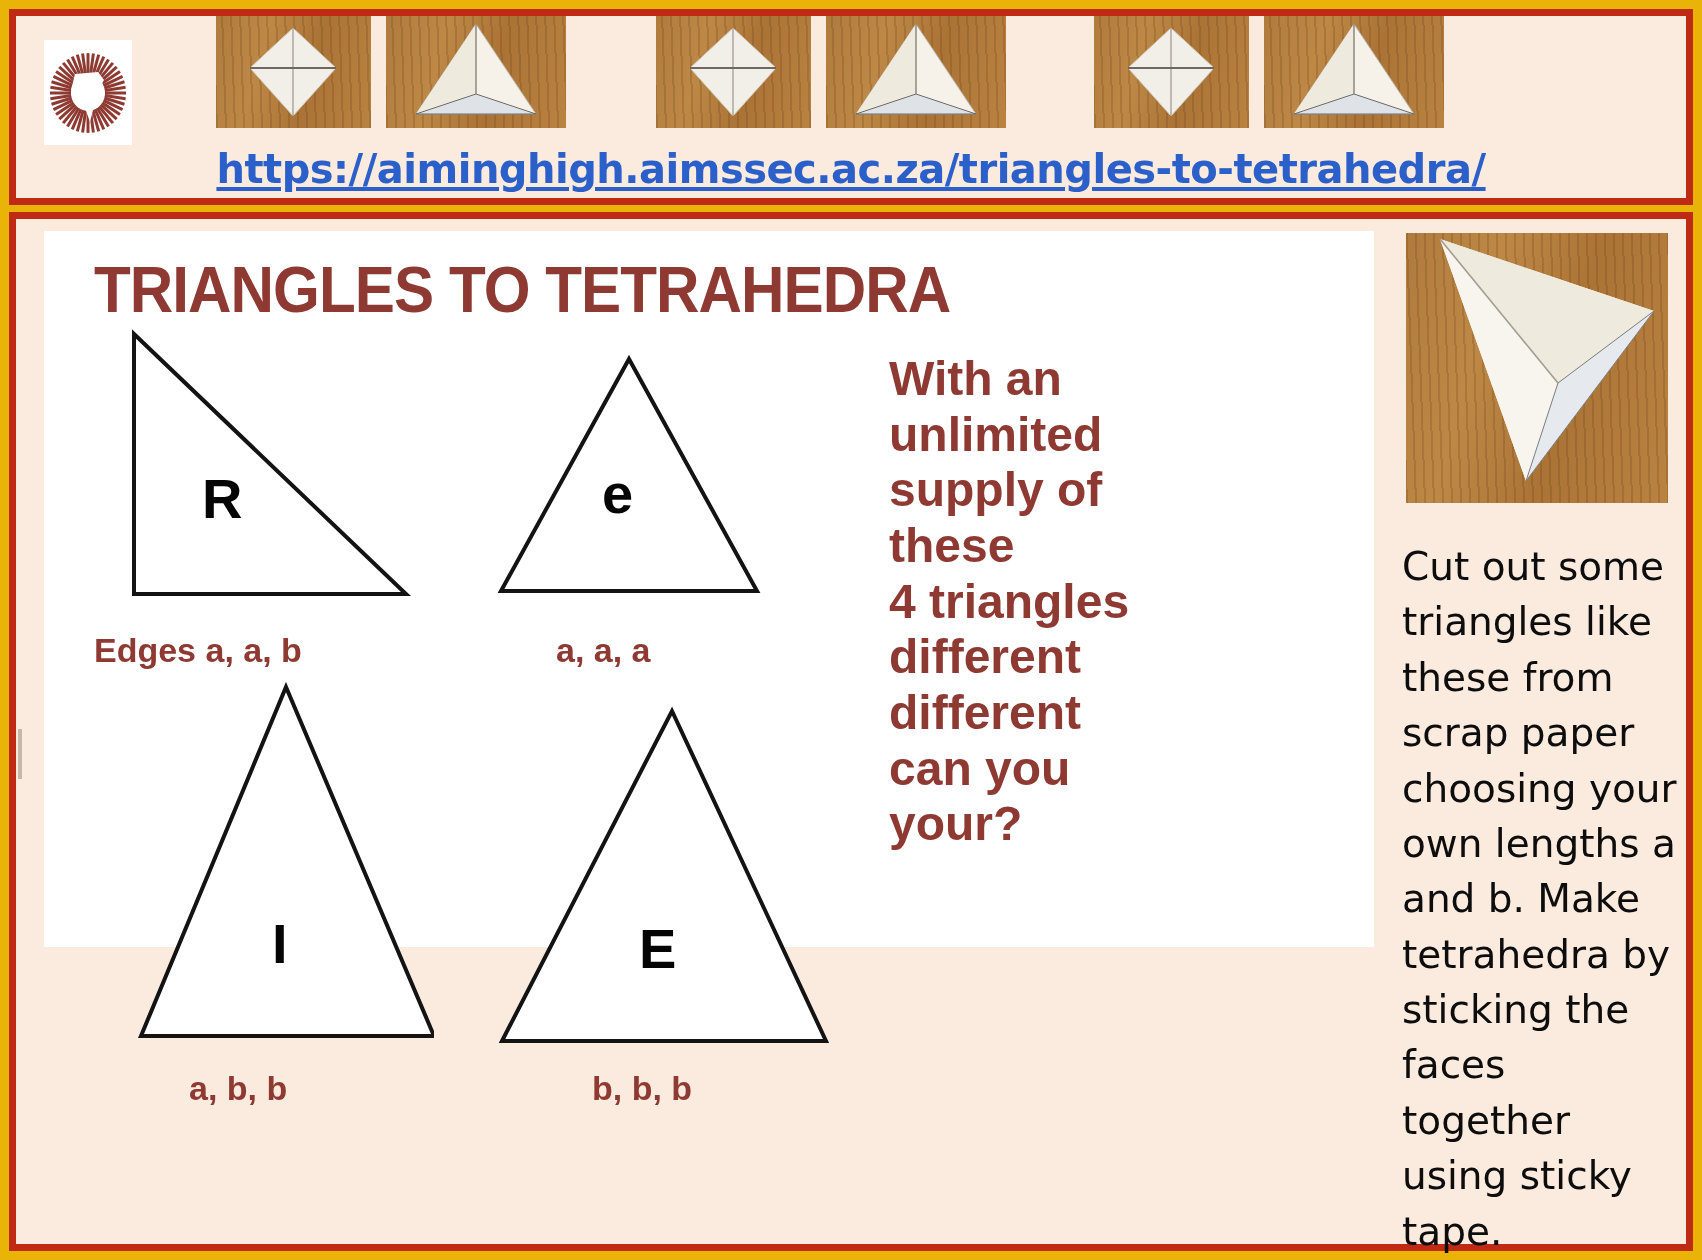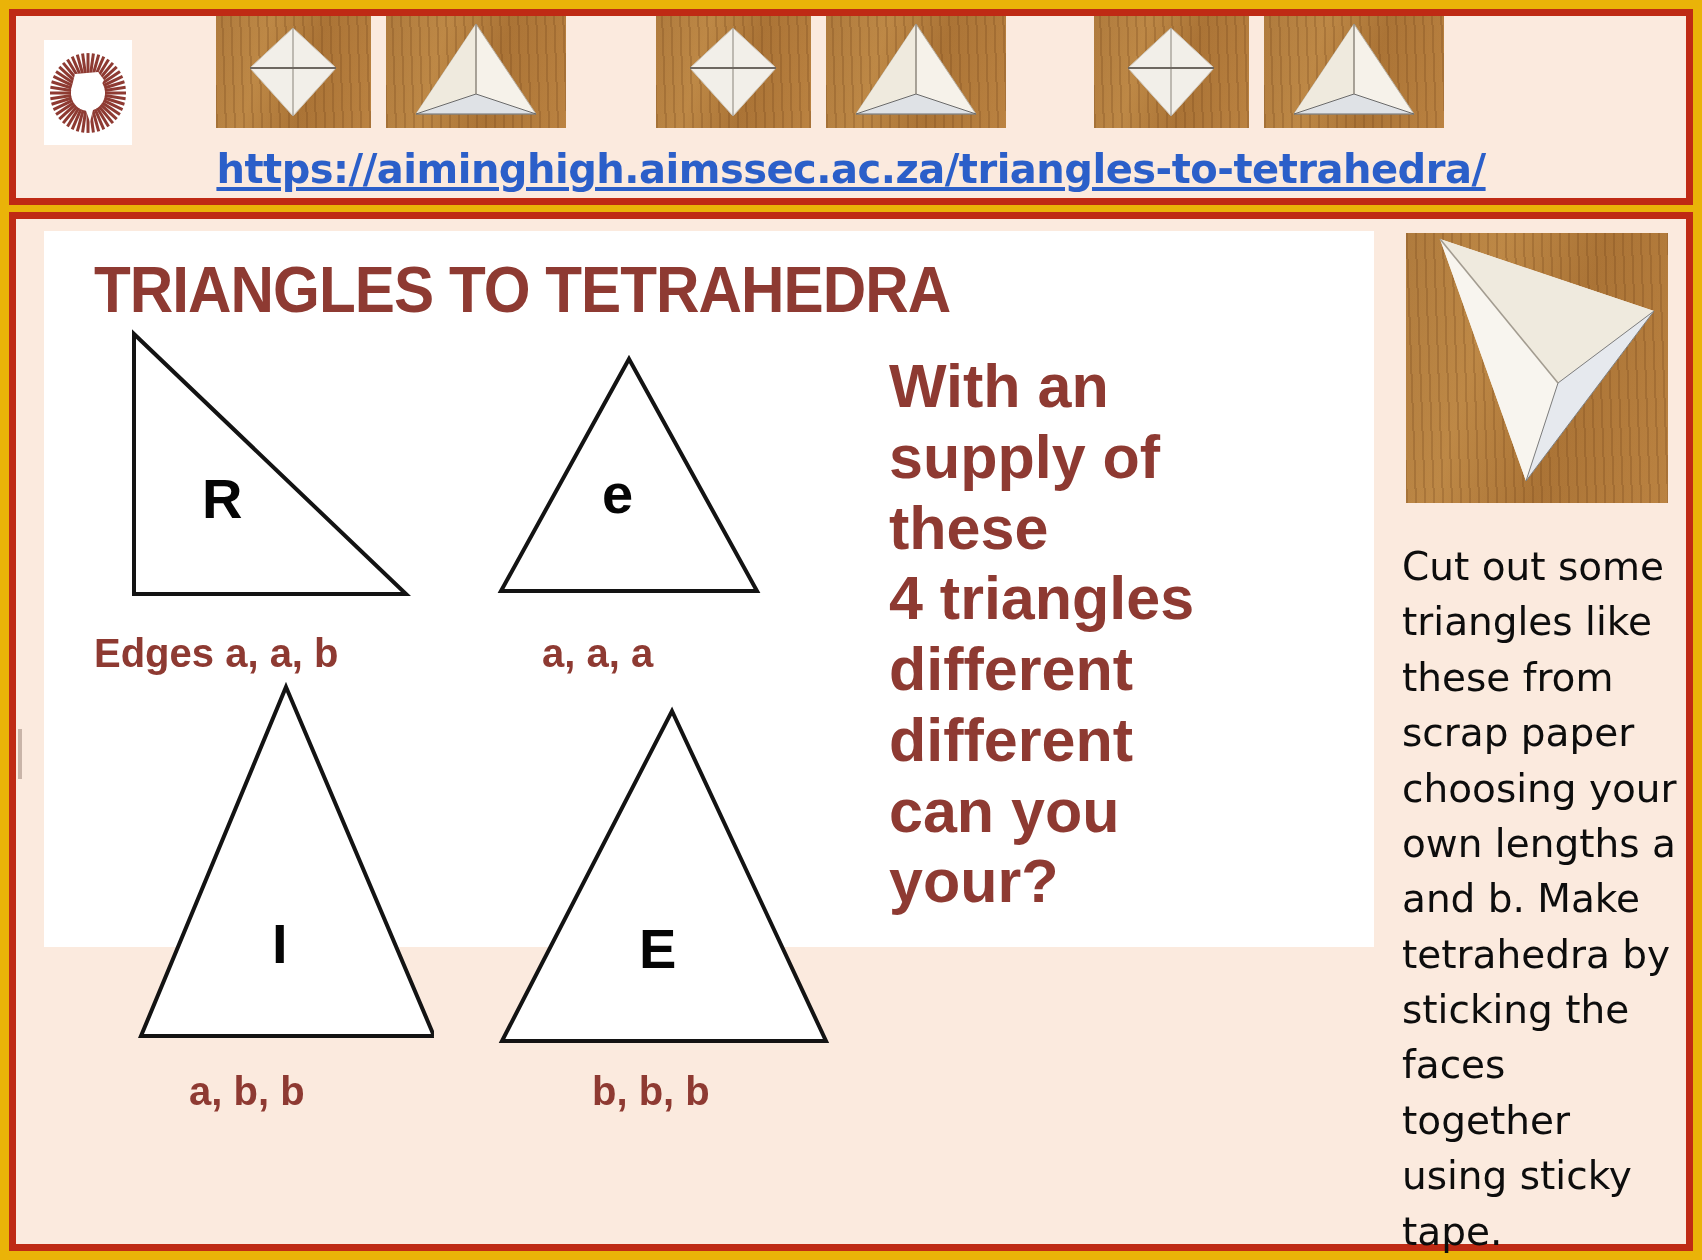--- a/index.html
+++ b/index.html
@@ -119,33 +119,33 @@
     position: absolute;
     font-family: "Liberation Sans", sans-serif;
     font-weight: bold;
     color: #050505;
     font-size: 56px;
   }
 
   .edge-label {
     position: absolute;
     font-family: "Liberation Sans", sans-serif;
-    font-size: 40px;
+    font-size: 34px;
     font-weight: bold;
     color: #8e3a32;
     white-space: nowrap;
   }
 
   .question-block {
     position: absolute;
     left: 845px;
     top: 120px;
     width: 330px;
     font-family: "Liberation Sans", sans-serif;
-    font-size: 61px;
+    font-size: 48px;
     font-weight: bold;
     line-height: 1.16;
     color: #8e3a32;
   }
   .question-block span { display: block; }
 
   
   .right-photo {
     position: absolute;
     left: 1390px;
@@ -302,40 +302,41 @@
         <div class="tri-letter" style="left:78px;top:140px;">R</div>
       </div>
       <div class="edge-label" style="left:50px;top:400px;">Edges a, a, b</div>
 
       <div class="tri-cell" style="left:440px;top:120px;width:290px;height:250px;">
         <svg class="tri-svg" width="290" height="250" viewBox="0 0 290 250">
           <polygon points="145,8 273,240 17,240" fill="#ffffff" stroke="#131313" stroke-width="4"></polygon>
         </svg>
         <div class="tri-letter" style="left:118px;top:110px;">e</div>
       </div>
-      <div class="edge-label" style="left:498px;top:400px;">a, a, a</div>
+      <div class="edge-label" style="left:512px;top:400px;">a, a, a</div>
 
       <div class="tri-cell" style="left:90px;top:450px;width:300px;height:370px;">
         <svg class="tri-svg" width="300" height="370" viewBox="0 0 300 370">
           <polygon points="152,6 300,355 7,355" fill="#ffffff" stroke="#131313" stroke-width="4"></polygon>
         </svg>
         <div class="tri-letter" style="left:138px;top:230px;">I</div>
       </div>
       <div class="edge-label" style="left:145px;top:838px;">a, b, b</div>
 
       <div class="tri-cell" style="left:430px;top:470px;width:360px;height:360px;">
         <svg class="tri-svg" width="360" height="360" viewBox="0 0 360 360">
           <polygon points="198,10 352,340 28,340" fill="#ffffff" stroke="#131313" stroke-width="4"></polygon>
         </svg>
         <div class="tri-letter" style="left:165px;top:215px;">E</div>
       </div>
       <div class="edge-label" style="left:548px;top:838px;">b, b, b</div>
 
       <div class="question-block">
         <span>With an</span>
+        <span>unlimited</span>
         <span>supply of</span>
         <span>these</span>
         <span>4 triangles</span>
         <span>different</span>
         <span>different</span>
         <span>can you</span>
         <span>your?</span>
       </div>
     </div>
 

